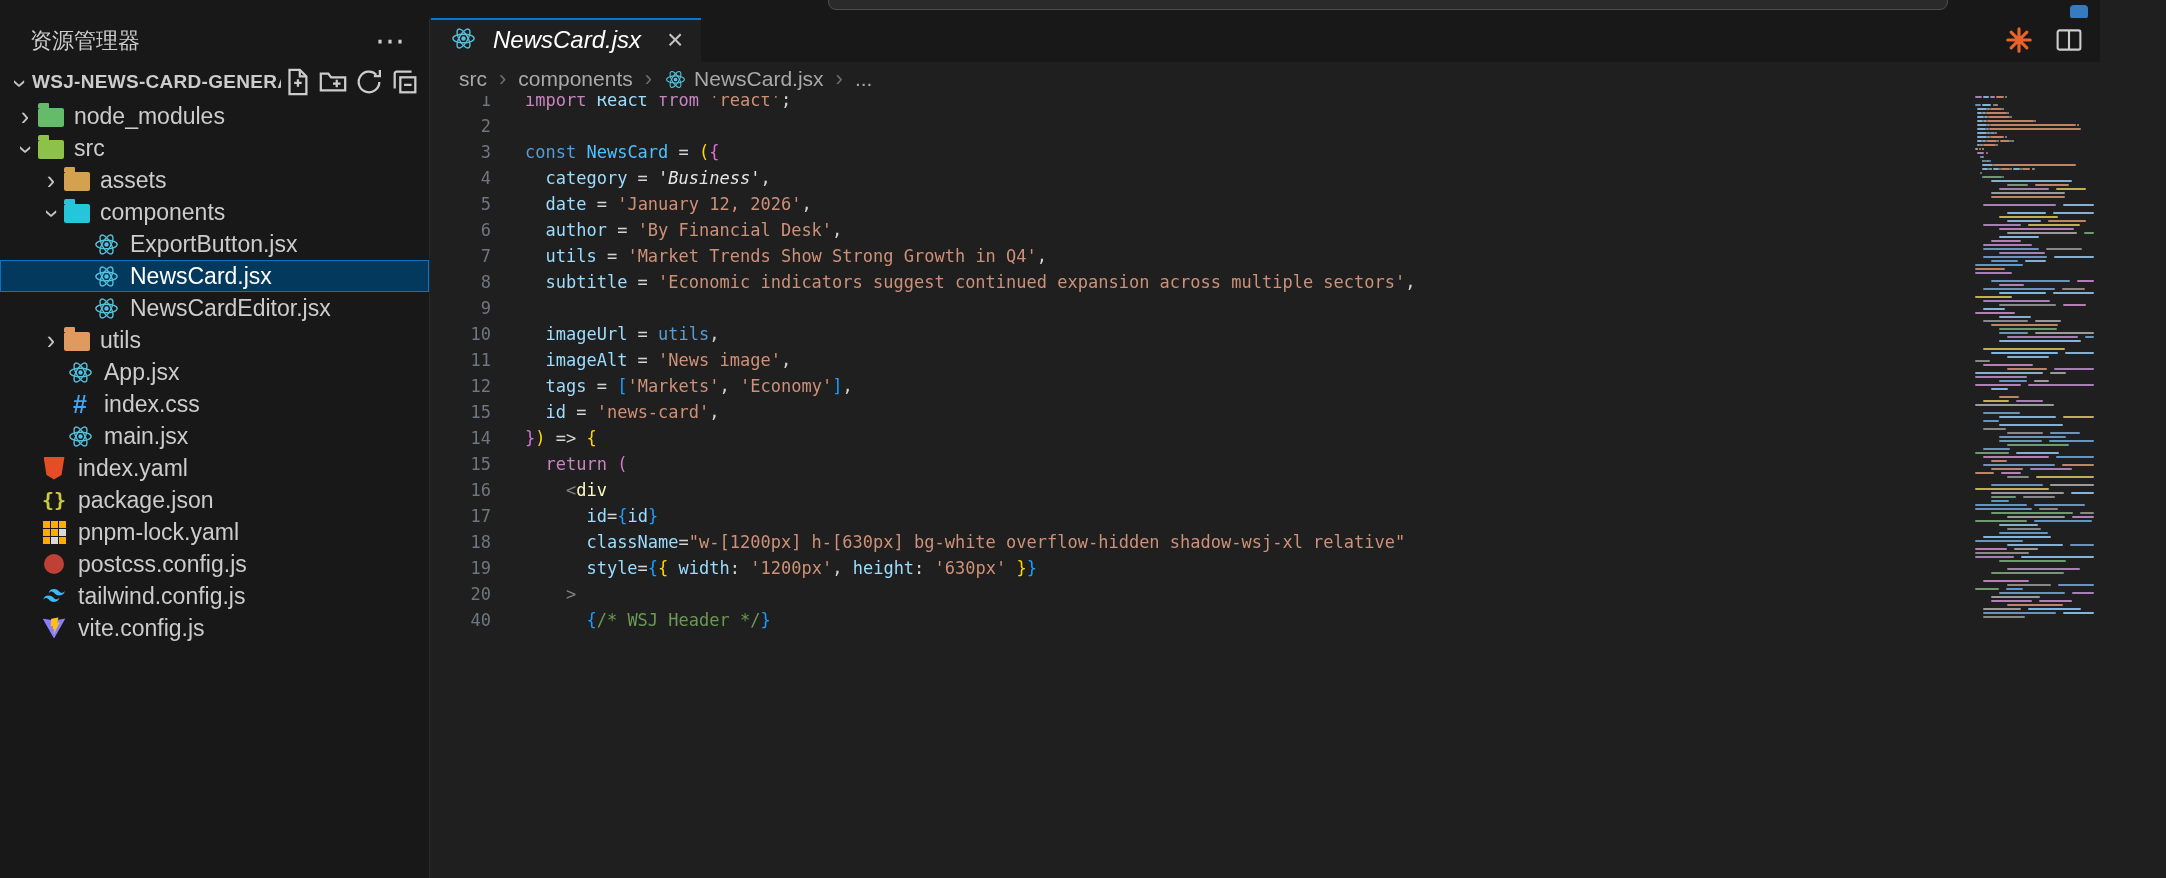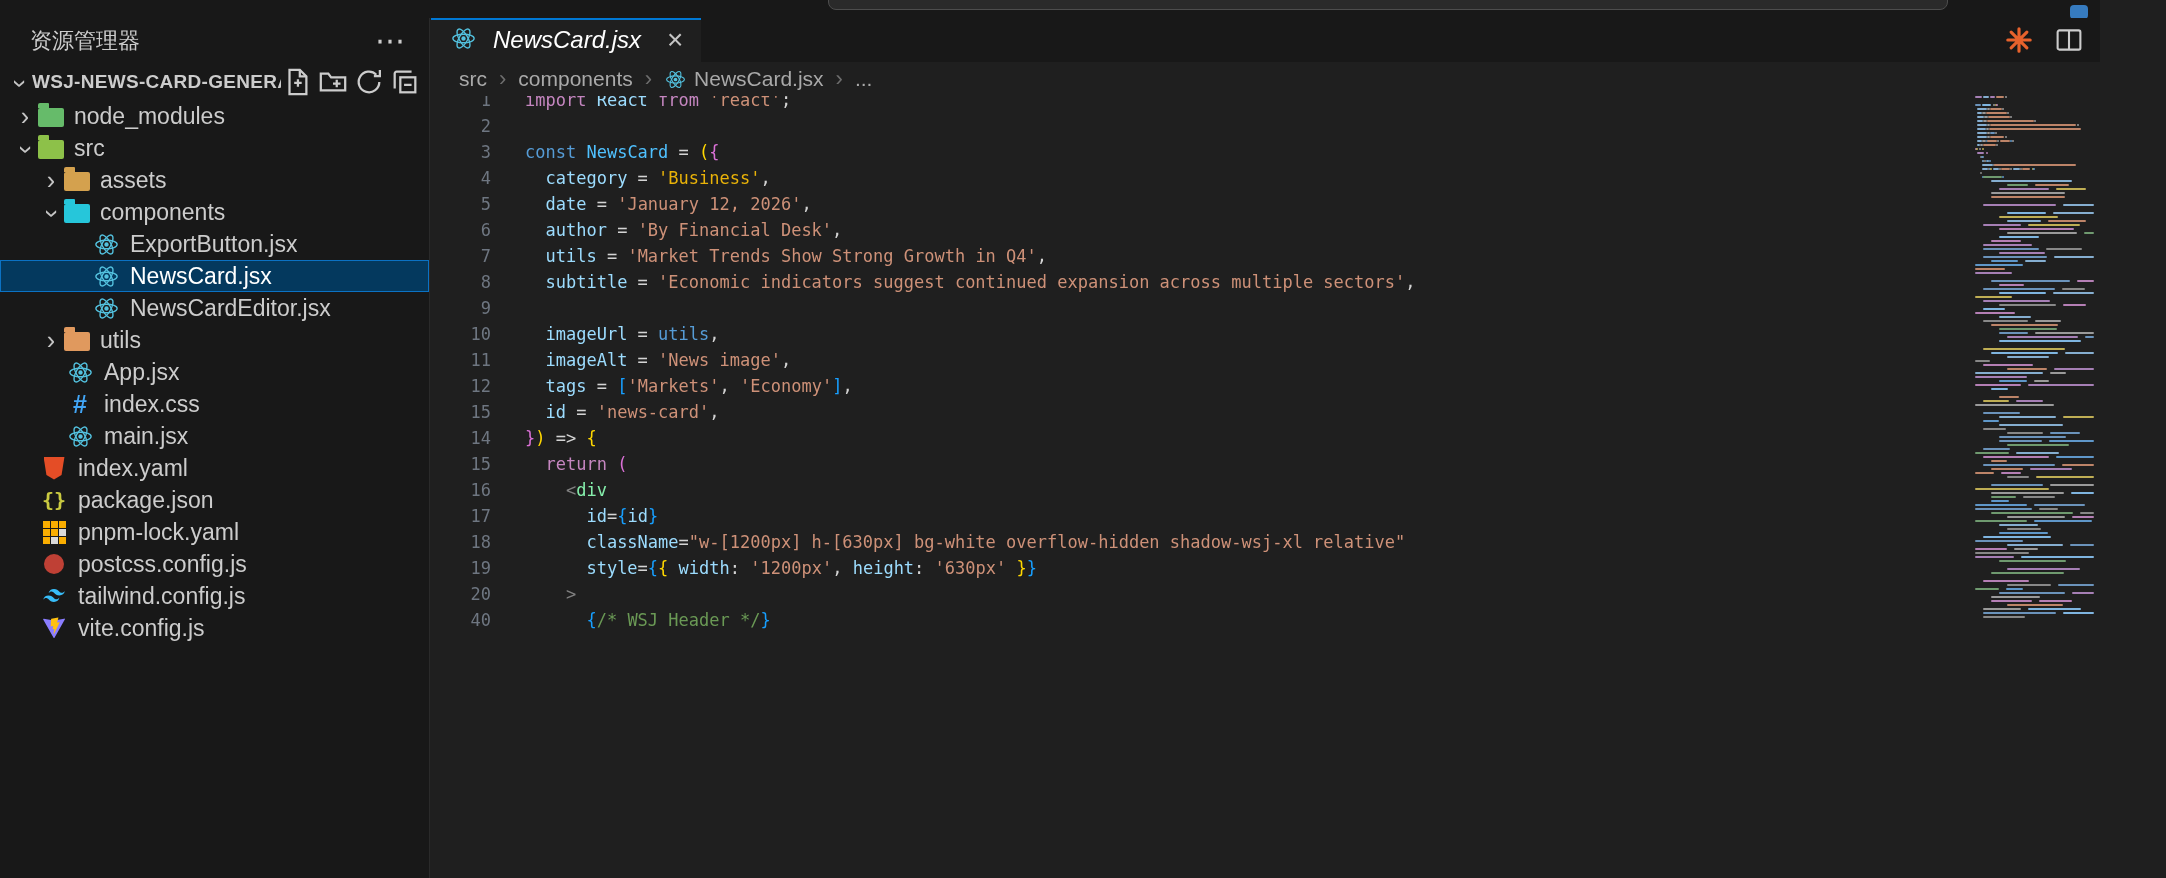--- a/index.html
+++ b/index.html
@@ -310,33 +310,33 @@
       <span class="crumb">
         <span>...</span>
       </span>
     </div>
 
   <div class="code-area">
     <div class="code-inner">
         <div class="code-row"><span class="gutter">1</span><span class="code-text"><span style="color: rgb(197, 134, 192);">import</span><span style="color: rgb(212, 212, 212);"> </span><span style="color: rgb(156, 220, 254);">React</span><span style="color: rgb(212, 212, 212);"> </span><span style="color: rgb(197, 134, 192);">from</span><span style="color: rgb(212, 212, 212);"> </span><span style="color: rgb(206, 145, 120);">'react'</span><span style="color: rgb(212, 212, 212);">;</span></span></div>
         <div class="code-row"><span class="gutter">2</span><span class="code-text"></span></div>
         <div class="code-row"><span class="gutter">3</span><span class="code-text"><span style="color: rgb(86, 156, 214);">const</span><span style="color: rgb(212, 212, 212);"> </span><span style="color: rgb(79, 193, 255);">NewsCard</span><span style="color: rgb(212, 212, 212);"> </span><span style="color: rgb(212, 212, 212);">=</span><span style="color: rgb(212, 212, 212);"> </span><span style="color: rgb(255, 215, 0);">(</span><span style="color: rgb(218, 112, 214);">{</span></span></div>
-        <div class="code-row"><span class="gutter">4</span><span class="code-text"><span style="color: rgb(212, 212, 212);">  </span><span style="color: rgb(156, 220, 254);">category</span><span style="color: rgb(212, 212, 212);"> = </span><span style="color: #eab308;">'Business'</span><span style="color: rgb(212, 212, 212);">,</span></span></div>
+        <div class="code-row"><span class="gutter">4</span><span class="code-text"><span style="color: rgb(212, 212, 212);">  </span><span style="color: rgb(156, 220, 254);">category</span><span style="color: rgb(212, 212, 212);"> = </span><span style="color: #e5e5e5; font-style: italic;">'Business'</span><span style="color: rgb(212, 212, 212);">,</span></span></div>
         <div class="code-row"><span class="gutter">5</span><span class="code-text"><span style="color: rgb(212, 212, 212);">  </span><span style="color: rgb(156, 220, 254);">date</span><span style="color: rgb(212, 212, 212);"> = </span><span style="color: rgb(206, 145, 120);">'January 12, 2026'</span><span style="color: rgb(212, 212, 212);">,</span></span></div>
         <div class="code-row"><span class="gutter">6</span><span class="code-text"><span style="color: rgb(212, 212, 212);">  </span><span style="color: rgb(156, 220, 254);">author</span><span style="color: rgb(212, 212, 212);"> = </span><span style="color: rgb(206, 145, 120);">'By Financial Desk'</span><span style="color: rgb(212, 212, 212);">,</span></span></div>
         <div class="code-row"><span class="gutter">7</span><span class="code-text"><span style="color: rgb(212, 212, 212);">  </span><span style="color: rgb(156, 220, 254);">utils</span><span style="color: rgb(212, 212, 212);"> = </span><span style="color: rgb(206, 145, 120);">'Market Trends Show Strong Growth in Q4'</span><span style="color: rgb(212, 212, 212);">,</span></span></div>
         <div class="code-row"><span class="gutter">8</span><span class="code-text"><span style="color: rgb(212, 212, 212);">  </span><span style="color: rgb(156, 220, 254);">subtitle</span><span style="color: rgb(212, 212, 212);"> = </span><span style="color: rgb(206, 145, 120);">'Economic indicators suggest continued expansion across multiple sectors'</span><span style="color: rgb(212, 212, 212);">,</span></span></div>
         <div class="code-row"><span class="gutter">9</span></div>
         <div class="code-row"><span class="gutter">10</span><span class="code-text"><span style="color: rgb(212, 212, 212);">  </span><span style="color: rgb(156, 220, 254);">imageUrl</span><span style="color: rgb(212, 212, 212);"> = </span><span style="color: rgb(86, 156, 214);">utils</span><span style="color: rgb(212, 212, 212);">,</span></span></div>
         <div class="code-row"><span class="gutter">11</span><span class="code-text"><span style="color: rgb(212, 212, 212);">  </span><span style="color: rgb(156, 220, 254);">imageAlt</span><span style="color: rgb(212, 212, 212);"> = </span><span style="color: rgb(206, 145, 120);">'News image'</span><span style="color: rgb(212, 212, 212);">,</span></span></div>
         <div class="code-row"><span class="gutter">12</span><span class="code-text"><span style="color: rgb(212, 212, 212);">  </span><span style="color: rgb(156, 220, 254);">tags</span><span style="color: rgb(212, 212, 212);"> = </span><span style="color: rgb(23, 159, 255);">[</span><span style="color: rgb(206, 145, 120);">'Markets'</span><span style="color: rgb(212, 212, 212);">,</span><span style="color: rgb(212, 212, 212);"> </span><span style="color: rgb(206, 145, 120);">'Economy'</span><span style="color: rgb(23, 159, 255);">]</span><span style="color: rgb(212, 212, 212);">,</span></span></div>
         <div class="code-row"><span class="gutter">15</span><span class="code-text"><span style="color: rgb(212, 212, 212);">  </span><span style="color: rgb(156, 220, 254);">id</span><span style="color: rgb(212, 212, 212);"> = </span><span style="color: rgb(206, 145, 120);">'news-card'</span><span style="color: rgb(212, 212, 212);">,</span></span></div>
         <div class="code-row"><span class="gutter">14</span><span class="code-text"><span style="color: rgb(218, 112, 214);">}</span><span style="color: rgb(255, 215, 0);">)</span><span style="color: rgb(212, 212, 212);"> </span><span style="color: rgb(212, 212, 212);">=&gt;</span><span style="color: rgb(212, 212, 212);"> </span><span style="color: rgb(255, 215, 0);">{</span></span></div>
         <div class="code-row"><span class="gutter">15</span><span class="code-text"><span style="color: rgb(212, 212, 212);">  </span><span style="color: rgb(197, 134, 192);">return</span><span style="color: rgb(212, 212, 212);"> </span><span style="color: rgb(218, 112, 214);">(</span></span></div>
-        <div class="code-row"><span class="gutter">16</span><span class="code-text"><span style="color: rgb(212, 212, 212);">    </span><span style="color: rgb(128, 128, 128);">&lt;</span><span style="color: #86efac;">div</span></span></div>
+        <div class="code-row"><span class="gutter">16</span><span class="code-text"><span style="color: rgb(212, 212, 212);">    </span><span style="color: rgb(128, 128, 128);">&lt;</span><span style="color: #fef9c3;">div</span></span></div>
         <div class="code-row"><span class="gutter">17</span><span class="code-text"><span style="color: rgb(212, 212, 212);">      </span><span style="color: rgb(156, 220, 254);">id</span><span style="color: rgb(212, 212, 212);">=</span><span style="color: rgb(23, 159, 255);">{</span><span style="color: rgb(156, 220, 254);">id</span><span style="color: rgb(23, 159, 255);">}</span></span></div>
         <div class="code-row"><span class="gutter">18</span><span class="code-text"><span style="color: rgb(212, 212, 212);">      </span><span style="color: rgb(156, 220, 254);">className</span><span style="color: rgb(212, 212, 212);">=</span><span style="color: rgb(206, 145, 120);">"w-[1200px] h-[630px] bg-white overflow-hidden shadow-wsj-xl relative"</span></span></div>
         <div class="code-row"><span class="gutter">19</span><span class="code-text"><span style="color: rgb(212, 212, 212);">      </span><span style="color: rgb(156, 220, 254);">style</span><span style="color: rgb(212, 212, 212);">=</span><span style="color: rgb(23, 159, 255);">{</span><span style="color: rgb(255, 215, 0);">{</span><span style="color: rgb(212, 212, 212);"> </span><span style="color: rgb(156, 220, 254);">width</span><span style="color: rgb(212, 212, 212);">:</span><span style="color: rgb(212, 212, 212);"> </span><span style="color: rgb(206, 145, 120);">'1200px'</span><span style="color: rgb(212, 212, 212);">,</span><span style="color: rgb(212, 212, 212);"> </span><span style="color: rgb(156, 220, 254);">height</span><span style="color: rgb(212, 212, 212);">:</span><span style="color: rgb(212, 212, 212);"> </span><span style="color: rgb(206, 145, 120);">'630px'</span><span style="color: rgb(212, 212, 212);"> </span><span style="color: rgb(255, 215, 0);">}</span><span style="color: rgb(23, 159, 255);">}</span></span></div>
         <div class="code-row"><span class="gutter">20</span><span class="code-text"><span style="color: rgb(212, 212, 212);">    </span><span style="color: rgb(128, 128, 128);">&gt;</span></span></div>
         <div class="code-row"><span class="gutter">40</span><span class="code-text"><span style="color: rgb(212, 212, 212);">      </span><span style="color: rgb(23, 159, 255);">{</span><span style="color: rgb(106, 153, 85);">/* WSJ Header */</span><span style="color: rgb(23, 159, 255);">}</span></span></div>
       </div>
   </div>
 
   <div class="minimap">
       <div class="mm-bar" style="left: 6px; top: 0px; width: 7.1px; background: rgb(166, 127, 181);"></div>

